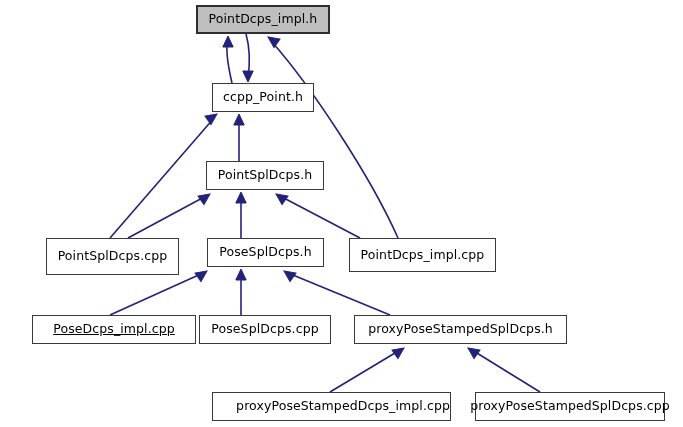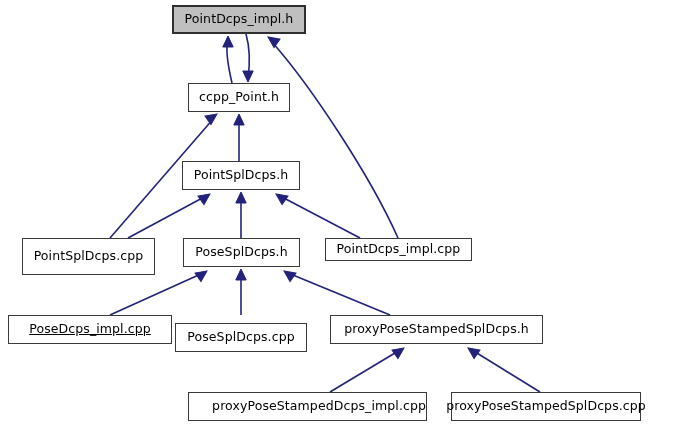--- a/index.html
+++ b/index.html
@@ -28,20 +28,21 @@
     border: 1px solid #3a3a3a;
     background: #ffffff;
     color: #000000;
     font-size: 12.5px;
     line-height: 1;
     display: flex;
     align-items: center;
     justify-content: center;
     white-space: nowrap;
     letter-spacing: 0.1px;
+    margin-left: 24px;
   }
   .node.current {
     background: #bfbfbf;
     border: 1px solid #2f2f2f;
     box-shadow: 0 0 0 1px #2f2f2f inset;
   }
 </style>
 </head>
 <body>
 
@@ -111,27 +112,27 @@
       </div>
       <div class="node" style="left: 182px; top: 161px; width: 118px; height: 29px;">
         <span>PointSplDcps.h</span>
       </div>
       <div class="node" style="left: 22px; top: 238px; width: 133px; height: 37px;">
         <span>PointSplDcps.cpp</span>
       </div>
       <div class="node" style="left: 183px; top: 238px; width: 117px; height: 29px; text-align: center;">
         <span>PoseSplDcps.h</span>
       </div>
-      <div class="node" style="left: 325px; top: 238px; width: 147px; height: 23px;">
+      <div class="node" style="left: 325px; top: 238px; width: 147px; height: 34px;">
         <span>PointDcps_impl.cpp</span>
       </div>
       <div class="node" style="left: 8px; top: 315px; width: 164px; height: 29px; text-decoration: underline;">
         <span>PoseDcps_impl.cpp</span>
       </div>
-      <div class="node" style="left: 175px; top: 323px; width: 132px; height: 29px;">
+      <div class="node" style="left: 175px; top: 315px; width: 132px; height: 29px;">
         <span>PoseSplDcps.cpp</span>
       </div>
       <div class="node" style="left: 330px; top: 315px; width: 213px; height: 29px;">
         <span>proxyPoseStampedSplDcps.h</span>
       </div>
       <div class="node" style="left: 188px; top: 392px; width: 239px; height: 29px; justify-content: flex-end;">
         <span>proxyPoseStampedDcps_impl.cpp</span>
       </div>
       <div class="node" style="left: 451px; top: 392px; width: 190px; height: 29px;">
         <span>proxyPoseStampedSplDcps.cpp</span>

